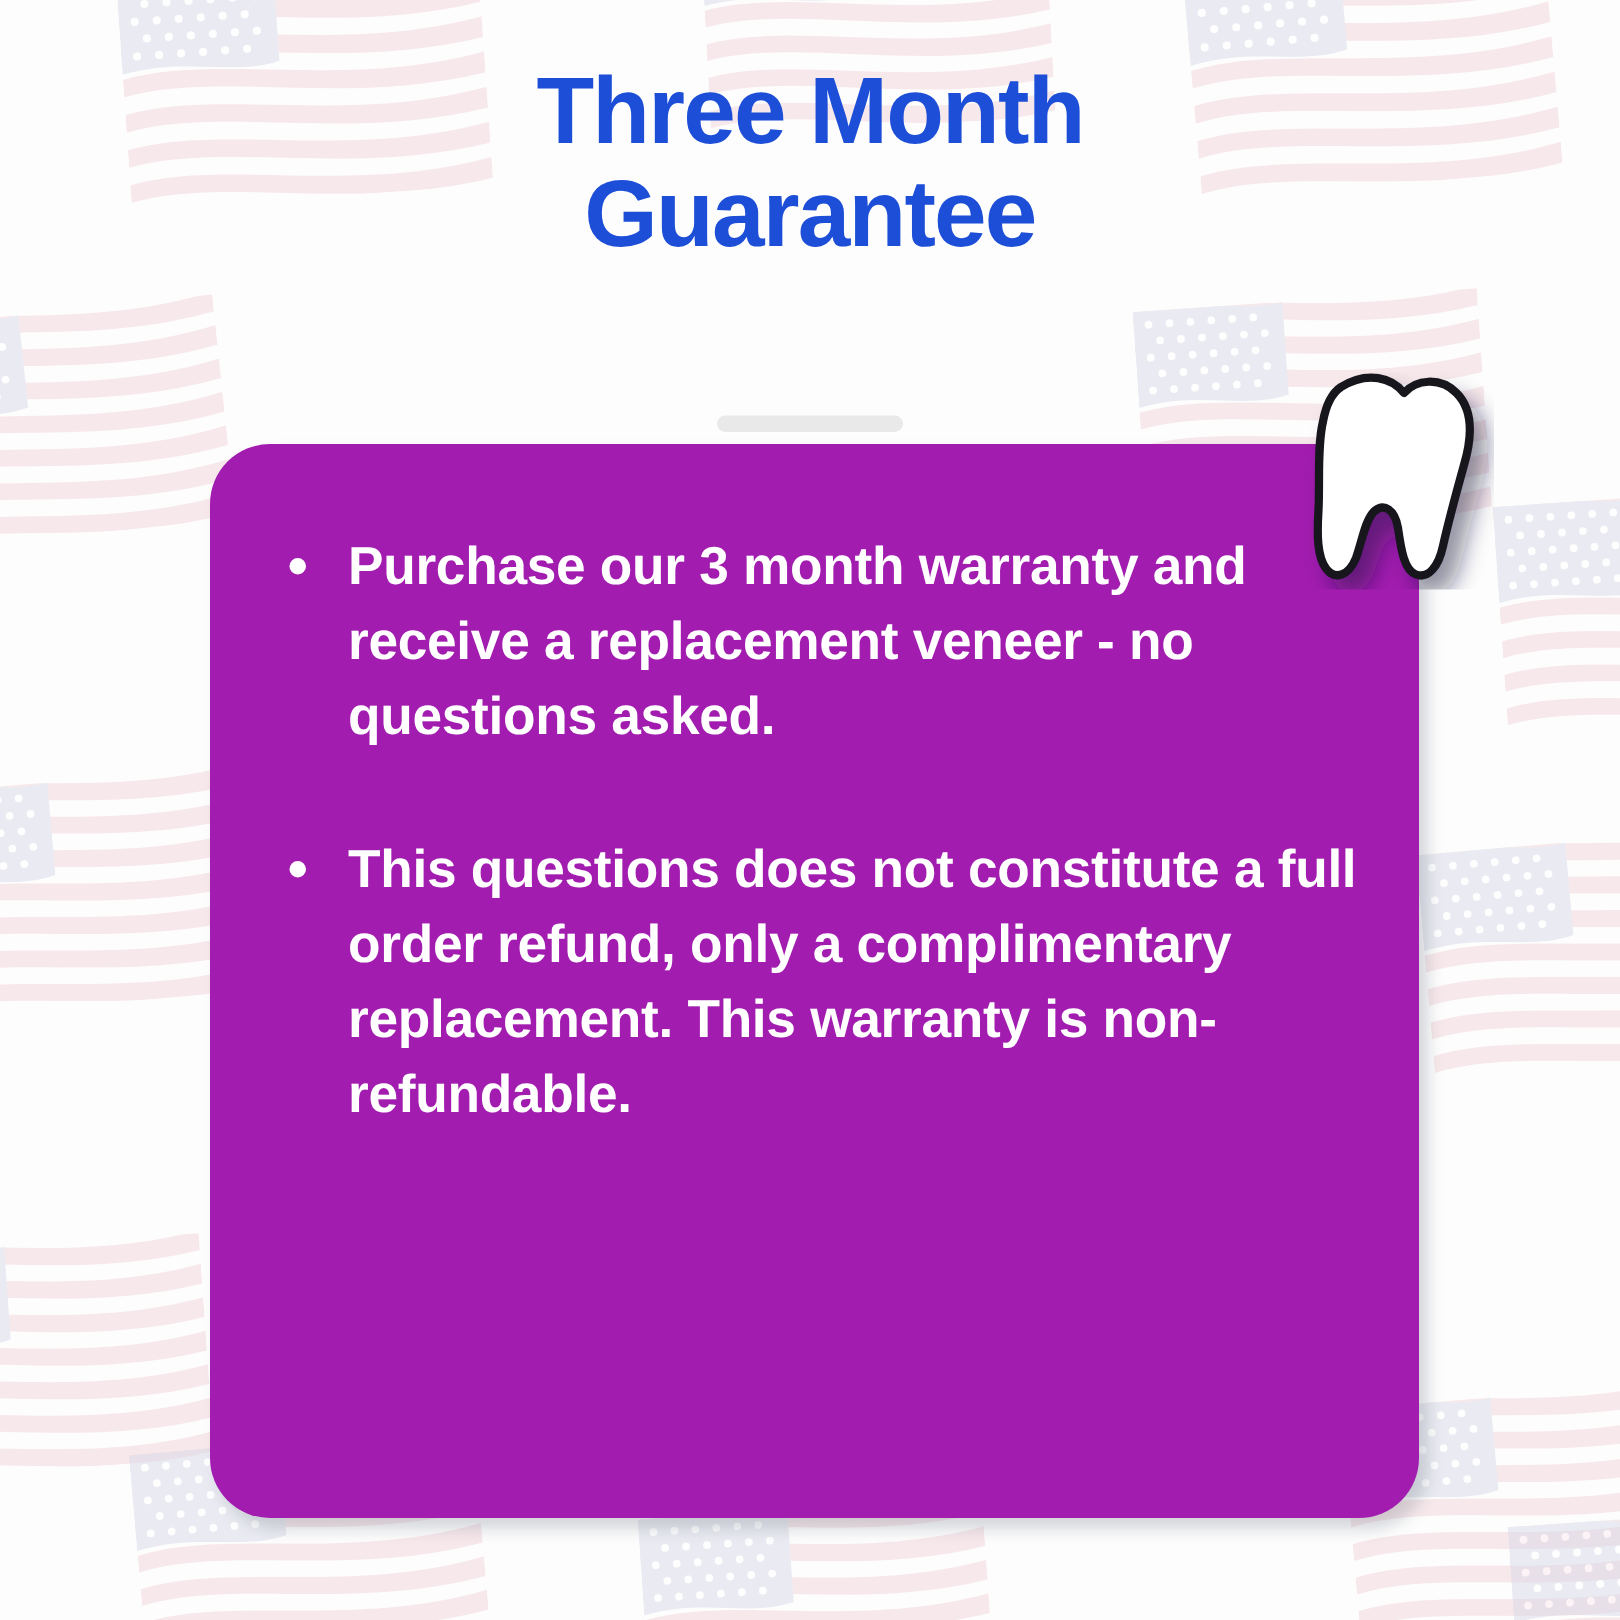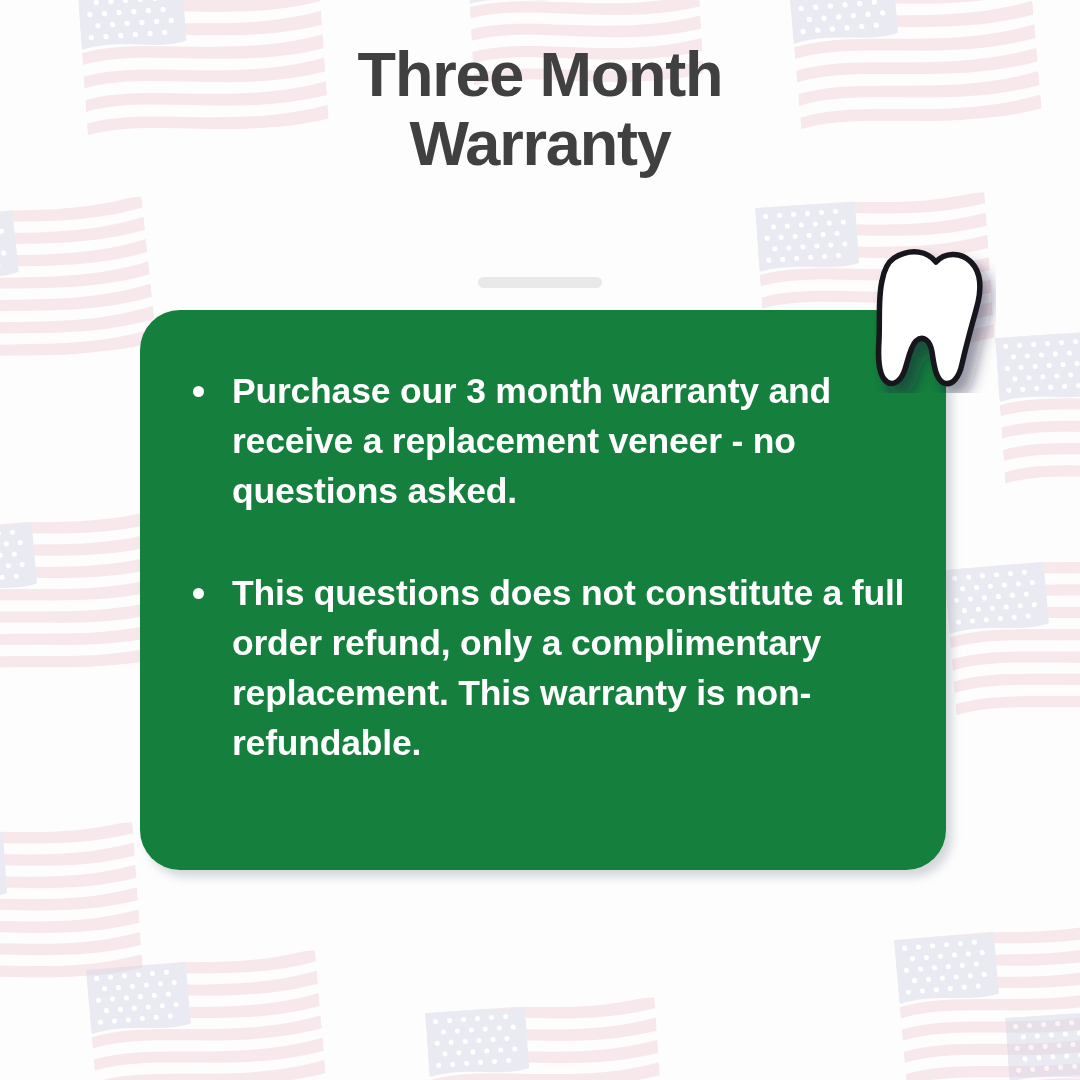--- a/index.html
+++ b/index.html
@@ -38,40 +38,40 @@
     top:40px; left:0; right:0;
     z-index:3;
     text-align:center;
   }
   .title-line {
     font-family:"Liberation Sans", sans-serif;
     font-weight:bold;
     font-size:63px;
     line-height:69px;
     letter-spacing:-1.2px;
-    color:#404040;
+    color:#1d4ed8;
     white-space:nowrap;
   }
 
   #divider {
     position:absolute;
     top:277px; left:50%;
     transform:translateX(-50%);
     width:124px; height:11px;
     border-radius:6px;
     background:#e9e9ea;
     z-index:3;
   }
 
   
   #card {
     position:absolute;
-    left:140px; top:310px;
-    width:806px; height:560px;
-    background:#15803d;
+    left:140px; top:296px;
+    width:806px; height:716px;
+    background:#a21caf;
     border-radius:40px;
     box-shadow:6px 7px 10px rgba(120,125,140,.30);
     z-index:2;
   }
 
   #bullet-list {
     position:absolute;
     left:26px; top:56px;
     right:34px;
     list-style:none;
@@ -797,21 +797,21 @@
             <circle cx="52" cy="53" r="2.6" fill="#ffffff"></circle>
             <circle cx="66" cy="53" r="2.6" fill="#ffffff"></circle>
             <circle cx="80" cy="53" r="2.6" fill="#ffffff"></circle>
           </g>
        </svg>
       </div>
     </div>
 
   <div id="title-block">
     <div class="title-line">Three Month</div>
-    <div class="title-line">Warranty</div>
+    <div class="title-line">Guarantee</div>
   </div>
 
   <div id="divider"></div>
 
   <div id="card">
     <ul id="bullet-list">
       <li class="bullet-item">
         <span class="bullet-dot"></span>
         <span>Purchase our 3 month warranty and receive a replacement veneer - no questions asked.</span>
       </li>

